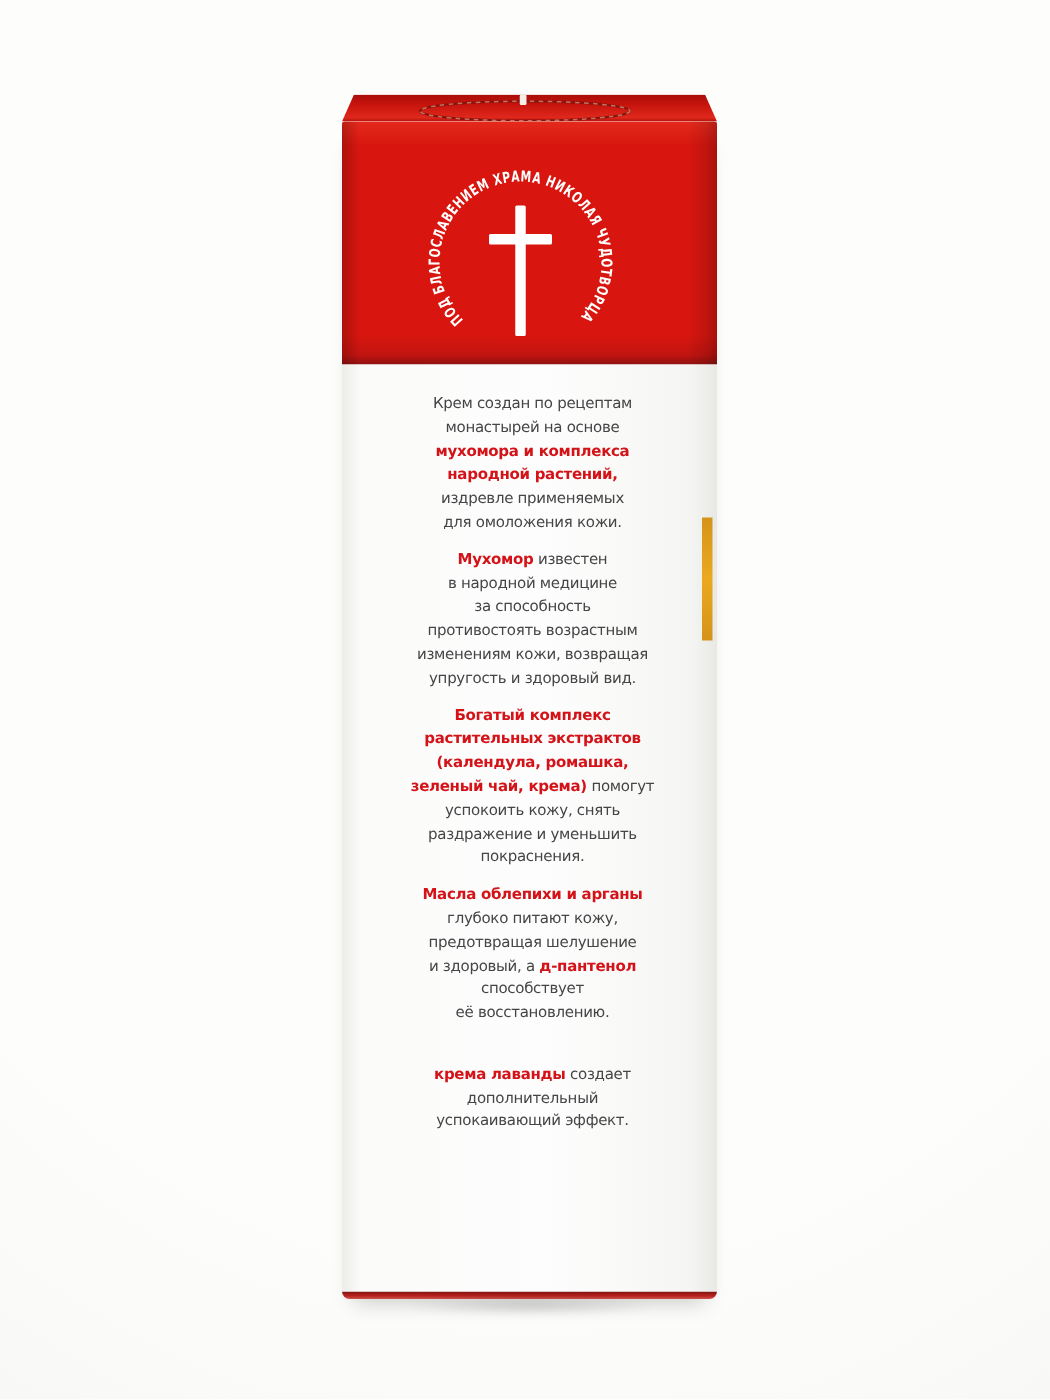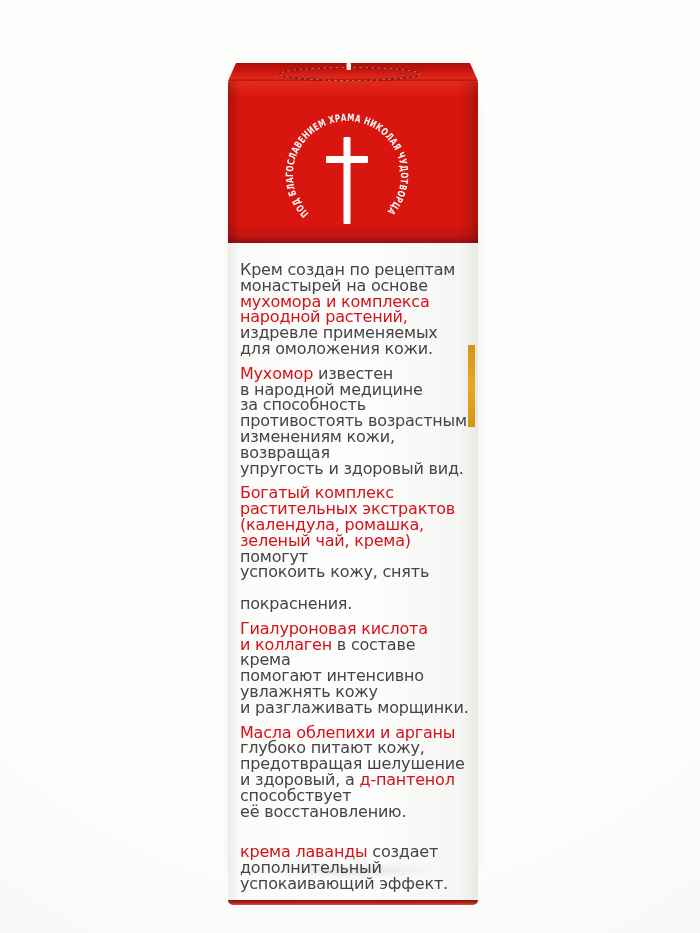--- a/index.html
+++ b/index.html
@@ -47,25 +47,26 @@
   .emblem .ring-text{
     font-family:"DejaVu Sans","Liberation Sans",sans-serif;
     font-size:10px;font-weight:700;fill:#ffffff;letter-spacing:.6px;
   }
   .white-panel{
     position:relative;flex:1;
     background:linear-gradient(90deg,#ecece9 0, #fbfbfa 13px, #fdfdfd 55%, #f5f5f3 232px, #e8e8e5 250px);
   }
   .text-block{
     position:relative;padding:19px 8px 0 12px;
-    font-size:16px;line-height:15.8px;color:var(--body-text);
+    font-size:10px;line-height:15.8px;color:var(--body-text);
     letter-spacing:-0.2px;
+    text-align:center;
   }
   .para{margin-bottom:9px;font-weight:500;}
-  .para .accent{color:var(--accent);font-weight:400;}
+  .para .accent{color:var(--accent);font-weight:700;}
   .orange-strip{
     position:absolute;right:3px;top:264px;width:7px;height:82px;
     background:linear-gradient(180deg,#d5931a,#eaa91f 50%,#d5931a);
   }
   .bottom-edge{
     flex:none;height:5px;
     background:linear-gradient(180deg,#7e1513,#b5201c 55%,#d0524d);
     border-radius:0 0 5px 5px;
   }
   .shadow{
@@ -102,22 +103,21 @@
           <rect x="98" y="75" width="42" height="7" rx="1" fill="#ffffff"></rect>
         </g>
       </svg>
       <div class="edge-shade"></div>
     </div>
 
     <div class="white-panel">
       <div class="text-block">
           <p class="para"><span>Крем создан по рецептам</span><br><span>монастырей на основе</span><br><span class="accent">мухомора и комплекса</span><br><span class="accent">народной растений,</span><br><span>издревле применяемых</span><br><span>для омоложения кожи.</span></p>
           <p class="para"><span class="accent">Мухомор</span><span> известен</span><br><span>в народной медицине</span><br><span>за способность</span><br><span>противостоять возрастным</span><br><span>изменениям кожи, возвращая</span><br><span>упругость и здоровый вид.</span></p>
-          <p class="para"><span class="accent">Богатый комплекс</span><br><span class="accent">растительных экстрактов</span><br><span class="accent">(календула, ромашка,</span><br><span class="accent">зеленый чай, крема)</span><span> помогут</span><br><span>успокоить кожу, снять</span><br><br><span>покраснения.</span></p>
-          <p class="para"><span class="accent">Гиалуроновая кислота</span><br><span class="accent">и коллаген</span><span> в составе крема</span><br><span>помогают интенсивно</span><br><span>увлажнять кожу</span><br><span>и разглаживать морщинки.</span></p>
+          <p class="para"><span class="accent">Богатый комплекс</span><br><span class="accent">растительных экстрактов</span><br><span class="accent">(календула, ромашка,</span><br><span class="accent">зеленый чай, крема)</span><span> помогут</span><br><span>успокоить кожу, снять</span><br><span>раздражение и уменьшить</span><br><span>покраснения.</span></p>
           <p class="para"><span class="accent">Масла облепихи и арганы</span><br><span>глубоко питают кожу,</span><br><span>предотвращая шелушение</span><br><span>и здоровый, а </span><span class="accent">д-пантенол</span><br><span>способствует</span><br><span>её восстановлению.</span></p>
           <p class="para"><br><span class="accent">крема лаванды</span><span> создает</span><br><span>дополнительный</span><br><span>успокаивающий эффект.</span></p>
         </div>
     </div>
 
     <div class="orange-strip"></div>
 
     <div class="bottom-edge"></div>
   </div>
 

